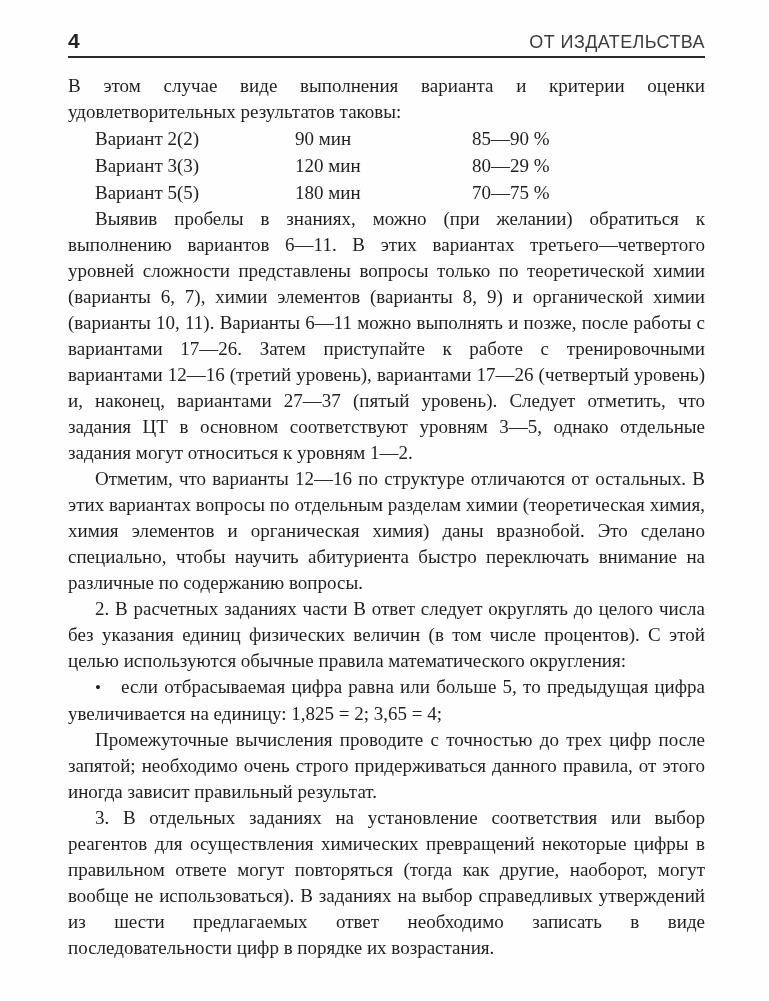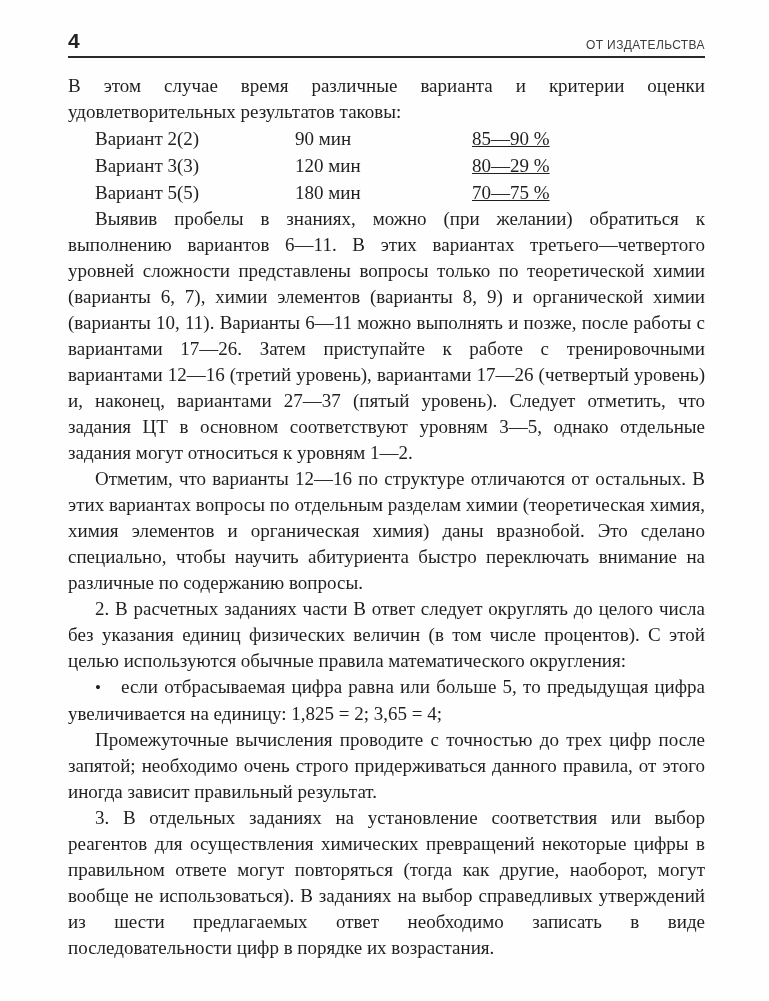--- a/index.html
+++ b/index.html
@@ -27,21 +27,21 @@
   }
   .page-num {
     font-family: "Liberation Sans", "DejaVu Sans", sans-serif;
     font-weight: bold;
     font-size: 21px;
     line-height: 1;
     color: #222222;
   }
   .header-title {
     font-family: "Liberation Sans", "DejaVu Sans", sans-serif;
-    font-size: 12px;
+    font-size: 18px;
     line-height: 1;
     color: #3c3c3c;
     letter-spacing: 0.4px;
   }
   .content {
     margin: 15px 64px 0 68px;
     width: 637px;
     font-size: 19px;
     line-height: 26px;
     text-align: justify;
@@ -73,33 +73,32 @@
   .vcell.c0 {
     padding-left: 27px;
     width: 200px;
   }
   .vcell.c1 {
     width: 85px;
   }
   .vcell.c2 {
     margin-left: 92px;
     text-align: left;
-    text-decoration: underline;
   }
 </style>
 </head>
 <body>
 
 <div class="page">
   <div class="header">
     <span class="page-num">4</span>
     <span class="header-title">ОТ ИЗДАТЕЛЬСТВА</span>
   </div>
   <div class="content">
-      <p class="para">В этом случае время различные варианта и критерии оценки удовлетворительных результатов таковы:</p>
+      <p class="para">В этом случае виде выполнения варианта и критерии оценки удовлетворительных результатов таковы:</p>
       <div class="vtable">
         <div class="vrow">
           <span class="vcell c0">Вариант 2(2)</span>
           <span class="vcell c1">90 мин</span>
           <span class="vcell c2">85—90 %</span>
         </div>
         <div class="vrow">
           <span class="vcell c0">Вариант 3(3)</span>
           <span class="vcell c1">120 мин</span>
           <span class="vcell c2">80—29 %</span>

